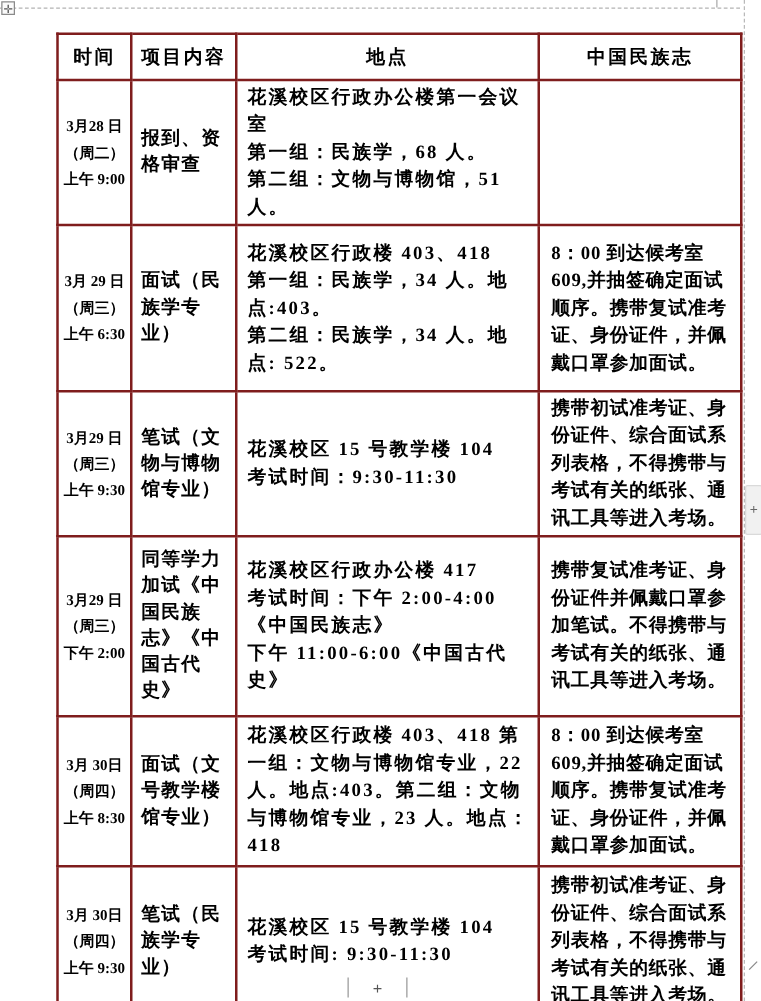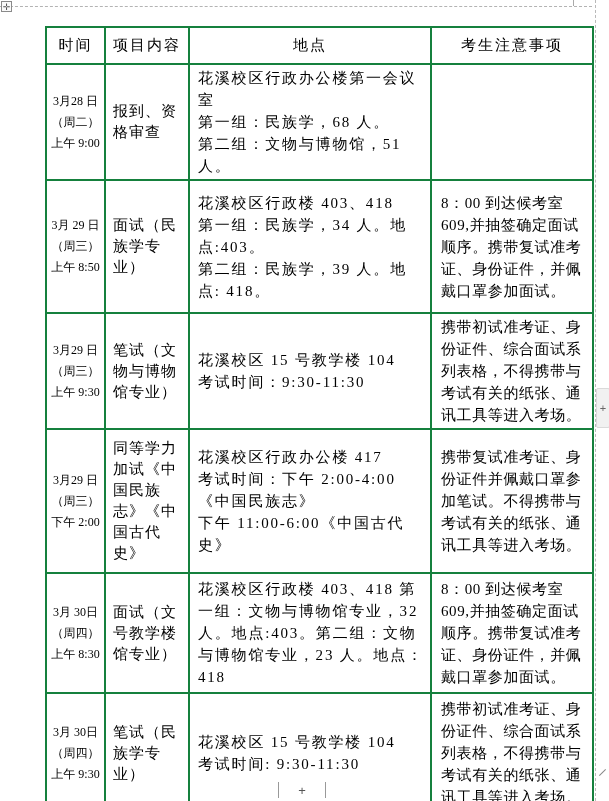--- a/index.html
+++ b/index.html
@@ -19,23 +19,23 @@
   
   table.doc-table {
     position: absolute;
     left: 45px;
     top: 26px;
     width: 547px;
     border-collapse: collapse;
     table-layout: fixed;
   }
   .doc-table td, .doc-table th {
-    border: 2px solid #15803d;
+    border: 2px solid #7f1d1d;
     vertical-align: middle;
-    font-weight: normal;
+    font-weight: bold;
     overflow: hidden;
   }
   .doc-table th {
     font-size: 15px;
     letter-spacing: 2px;
     text-align: center;
     padding: 2px;
   }
   tr.hdr    { height: 37px; }
   tr.r1     { height: 87px; }
@@ -157,43 +157,43 @@
     <col style="width:59px">
     <col style="width:84px">
     <col style="width:242px">
     <col style="width:162px">
   </colgroup>
   <tbody>
       <tr class="hdr">
     <th>时间</th>
     <th>项目内容</th>
     <th>地点</th>
-    <th>考生注意事项</th>
+    <th>中国民族志</th>
   </tr>
   <tr class="r1">
     <td class="c-time">3月28 日
 （周二）
 上午 9:00</td>
     <td class="c-content">报到、资
 格审查</td>
     <td class="c-location">花溪校区行政办公楼第一会议室
 第一组：民族学，68 人。
 第二组：文物与博物馆，51 人。</td>
     <td class="c-notes"></td>
   </tr>
   <tr class="r2">
     <td class="c-time">3月 29 日
 （周三）
-上午 8:50</td>
+上午 6:30</td>
     <td class="c-content">面试（民
 族学专
 业）</td>
     <td class="c-location">花溪校区行政楼 403、418
 第一组：民族学，34 人。地点:403。
-第二组：民族学，39 人。地点: 418。</td>
+第二组：民族学，34 人。地点: 522。</td>
     <td class="c-notes">8：00 到达候考室609,并抽签确定面试顺序。携带复试准考证、身份证件，并佩戴口罩参加面试。</td>
   </tr>
   <tr class="r3">
     <td class="c-time">3月29 日
 （周三）
 上午 9:30</td>
     <td class="c-content">笔试（文
 物与博物
 馆专业）</td>
     <td class="c-location">花溪校区 15 号教学楼 104
@@ -215,21 +215,21 @@
 下午 11:00-6:00《中国古代史》</td>
     <td class="c-notes">携带复试准考证、身份证件并佩戴口罩参加笔试。不得携带与考试有关的纸张、通讯工具等进入考场。</td>
   </tr>
   <tr class="r5">
     <td class="c-time">3月 30日
 （周四）
 上午 8:30</td>
     <td class="c-content">面试（文
 号教学楼
 馆专业）</td>
-    <td class="c-location">花溪校区行政楼 403、418 第一组：文物与博物馆专业，32 人。地点:403。第二组：文物与博物馆专业，23 人。地点： 418</td>
+    <td class="c-location">花溪校区行政楼 403、418 第一组：文物与博物馆专业，22 人。地点:403。第二组：文物与博物馆专业，23 人。地点： 418</td>
     <td class="c-notes">8：00 到达候考室609,并抽签确定面试顺序。携带复试准考证、身份证件，并佩戴口罩参加面试。</td>
   </tr>
   <tr class="r6">
     <td class="c-time">3月 30日
 （周四）
 上午 9:30</td>
     <td class="c-content">笔试（民
 族学专
 业）</td>
     <td class="c-location">花溪校区 15 号教学楼 104

